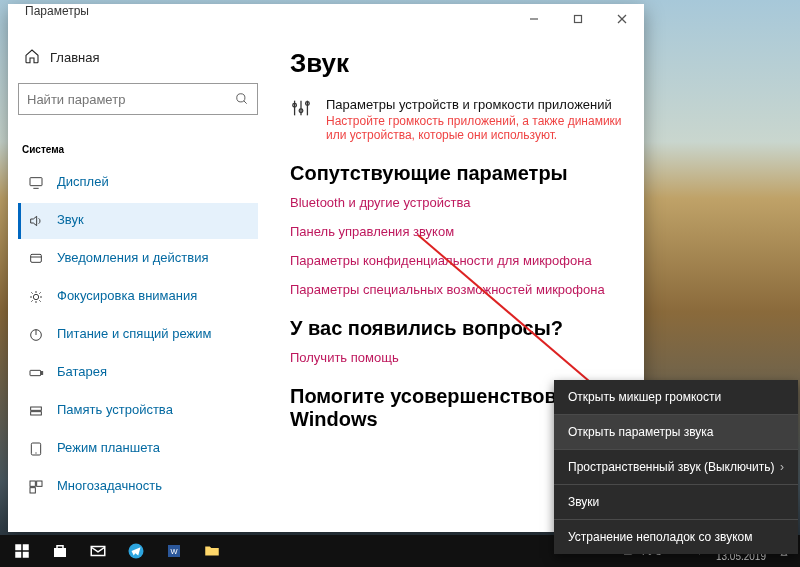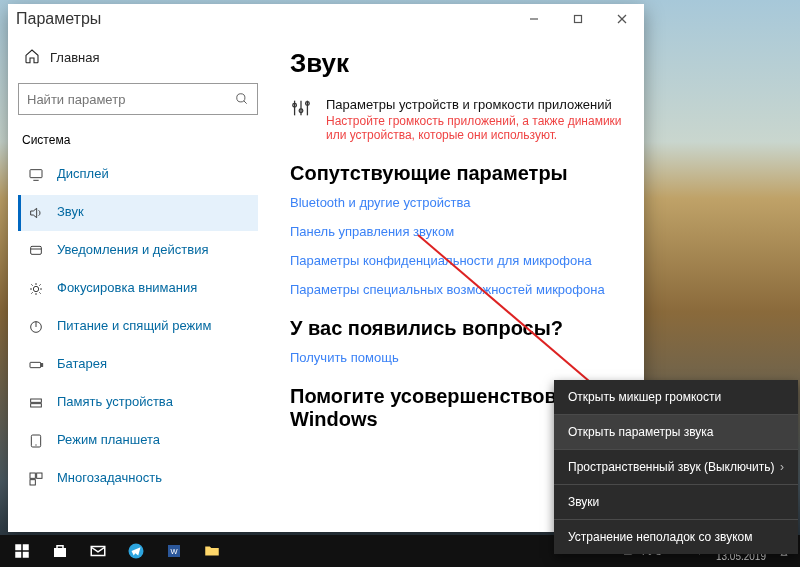--- a/index.html
+++ b/index.html
@@ -1,44 +1,44 @@
 <!DOCTYPE html>
 <html><head>
 <meta charset="utf-8">
 <style>
 html,body{margin:0;padding:0;font-family:"Segoe UI",Arial,sans-serif;font-size:13px;color:#000;background:#6b5a3f;overflow:hidden}
 #stage{position:relative;width:800px;height:567px;background:linear-gradient(to bottom,#a7c8d9 0%,#c9d6ce 25%,#bfa268 35%,#8a6a3b 55%,#4b5a63 85%,#1b2630 100%)}
 
 .win{position:absolute;left:8px;top:4px;width:636px;height:528px;background:#fff;box-shadow:0 6px 18px rgba(0,0,0,.35);display:flex;flex-direction:column}
-.titlebar{height:30px;display:flex;align-items:center;justify-content:space-between;padding:0 0 0 8px;font-size:16px;color:#333}
+.titlebar{height:30px;display:flex;align-items:flex-start;justify-content:space-between;padding:0 0 0 17px;font-size:12px;color:#333}
 .tb-actions{display:flex}
 .tb-btn{width:44px;height:30px;display:flex;align-items:center;justify-content:center;color:#555}
 .tb-btn svg{width:10px;height:10px;stroke:#555;stroke-width:1.2}
 .body{display:flex;flex:1;overflow:hidden}
 .sidebar{width:260px;padding:6px 10px 10px 10px;box-sizing:border-box;display:flex;flex-direction:column;gap:2px}
 .home-row{display:flex;align-items:center;gap:10px;padding:8px 6px;color:#222}
 .home-row svg{width:16px;height:16px;stroke:#222;fill:none;stroke-width:1.6}
-.searchbox{display:flex;align-items:center;border:1px solid #999;height:30px;margin:6px 0 12px 0}
+.searchbox{display:flex;align-items:center;border:1px solid #999;height:30px;margin:6px 0 23px 0}
 .searchbox input{flex:1;border:none;outline:none;padding:0 8px;font-size:13px;background:transparent}
 .searchbox .sicon{width:30px;display:flex;align-items:center;justify-content:center}
 .searchbox .sicon svg{width:14px;height:14px;stroke:#555;fill:none;stroke-width:1.6}
-.section-title{font-weight:400;font-size:12px;margin:4px 0 8px 4px}
+.section-title{font-weight:700;font-size:10px;margin:4px 0 8px 4px}
 .nav-item{display:flex;align-items:flex-start;gap:12px;padding:9px 6px;color:#0369a1;border-left:3px solid transparent}
 .nav-item.active{background:#e5f1fb;border-left:3px solid #0067c0}
 .nav-item .nicon{width:18px;height:18px;display:flex;align-items:center;justify-content:center}
 .nav-item .nicon svg{width:16px;height:16px;stroke:#333;fill:none;stroke-width:1.4}
 .content{flex:1;padding:14px 22px 14px 22px;overflow:hidden}
 .content h1{font-size:26px;font-weight:600;margin:0 0 18px 0}
 .pref-row{display:flex;gap:14px;align-items:flex-start;}
 .pref-row .picon svg{width:22px;height:22px;stroke:#333;fill:none;stroke-width:1.4}
 .pref-row .ptitle{font-size:13px;color:#111}
 .pref-row .pdesc{font-size:12px;color:#ef4444;max-width:300px;margin-top:2px}
 .content h2{font-size:20px;font-weight:600;margin:20px 0 10px 0}
 .linklist{display:flex;flex-direction:column;gap:14px}
-.linklist a{color:#3b82f6;text-decoration:none;font-size:13px}
+.linklist a{color:#be185d;text-decoration:none;font-size:13px}
 
 .ctx{position:absolute;left:554px;top:380px;width:244px;background:#2b2b2b;color:#fff;font-size:12px;box-shadow:0 4px 10px rgba(0,0,0,.5);z-index:10}
 .ctx .ci{padding:10px 14px;display:flex;align-items:center;justify-content:space-between}
 .ctx .ci.sel{background:#3f3f3f}
 .ctx .sep{height:1px;background:#4a4a4a;margin:0 0}
 .ctx .chev{color:#bbb}
 
 svg.arrow{position:absolute;left:0;top:0;pointer-events:none;z-index:9}
 
 .taskbar{position:absolute;left:0;bottom:0;width:800px;height:32px;background:#111;display:flex;align-items:center;color:#ddd;font-size:11px}

